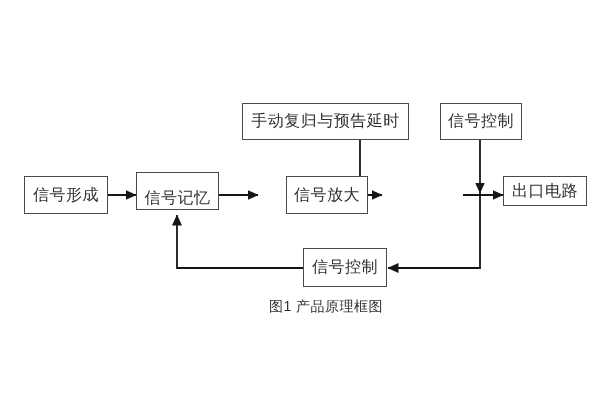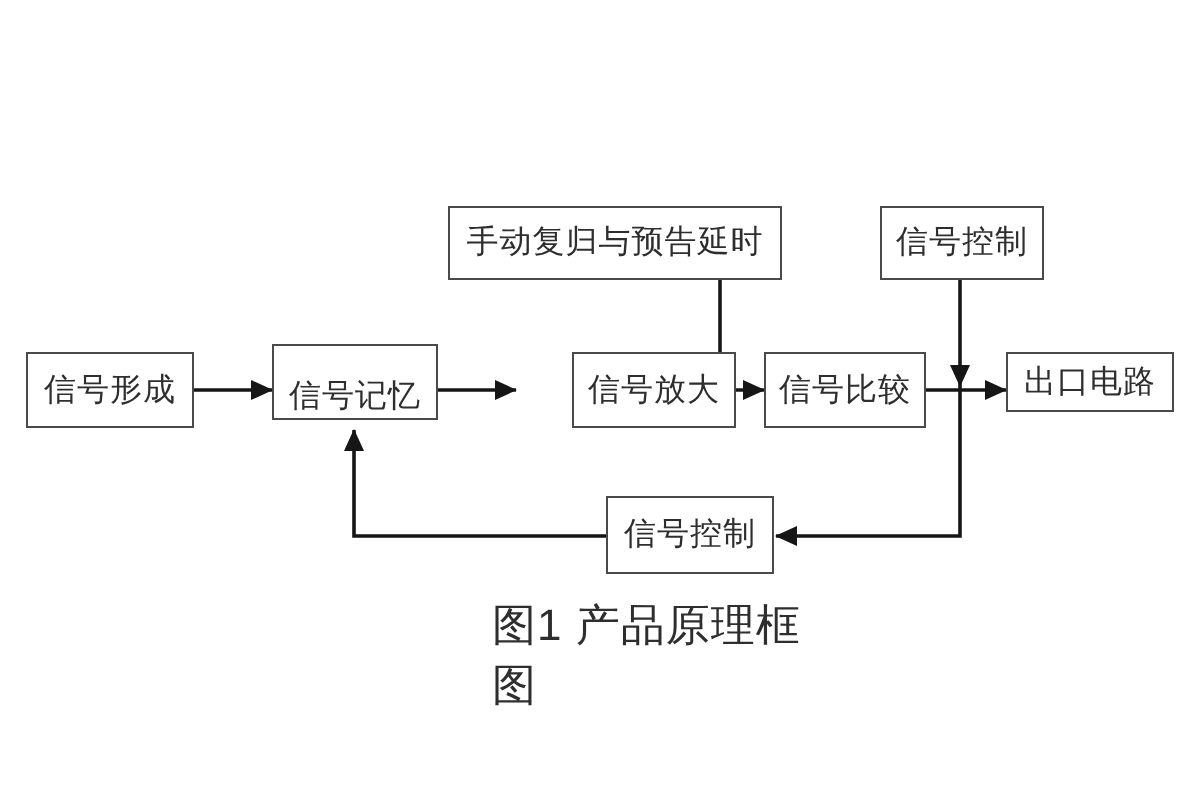--- a/index.html
+++ b/index.html
@@ -39,31 +39,32 @@
     font-size: 16px;
     color: #2e2e2e;
     white-space: nowrap;
     letter-spacing: 0.5px;
   }
   .caption {
     position: absolute;
     left: 246px;
     top: 298px;
     width: 160px;
-    font-size: 22px;
+    text-align: center;
+    font-size: 14px;
     color: #2e2e2e;
     letter-spacing: 0.5px;
   }
   
-  .n-formation { left: 13px;  top: 176px; width: 84px;  height: 38px; }
+  .n-formation { left: 24px;  top: 176px; width: 84px;  height: 38px; }
   .n-memory    { left: 136px; top: 172px; width: 83px;  height: 38px; align-items: flex-end; }
   .n-amplify   { left: 258px; top: 176px; width: 82px;  height: 38px; margin-left: 28px; }
   .n-compare   { left: 382px; top: 176px; width: 81px;  height: 38px; }
   .n-output    { left: 503px; top: 176px; width: 84px;  height: 30px; }
-  .n-manual    { left: 224px; top: 103px; width: 167px; height: 37px; }
+  .n-manual    { left: 242px; top: 103px; width: 167px; height: 37px; }
   .n-alarm     { left: 440px; top: 103px; width: 82px;  height: 37px; }
   .n-control   { left: 303px; top: 248px; width: 84px;  height: 39px; text-align: center; }
 </style>
 </head>
 <body>
 
 <div class="stage">
 
   <svg class="wires" viewBox="0 0 600 400" xmlns="http://www.w3.org/2000/svg">
     <defs>
@@ -83,23 +84,20 @@
 
   <div class="node n-formation">
     <span>信号形成</span>
   </div>
   <div class="node n-memory">
     <span>信号记忆</span>
   </div>
   <div class="node n-amplify">
     <span>信号放大</span>
   </div>
-  <div class="node n-compare">
-    <span>信号比较</span>
-  </div>
   <div class="node n-output">
     <span>出口电路</span>
   </div>
   <div class="node n-manual">
     <span>手动复归与预告延时</span>
   </div>
   <div class="node n-alarm">
     <span>信号控制</span>
   </div>
   <div class="node n-control">

